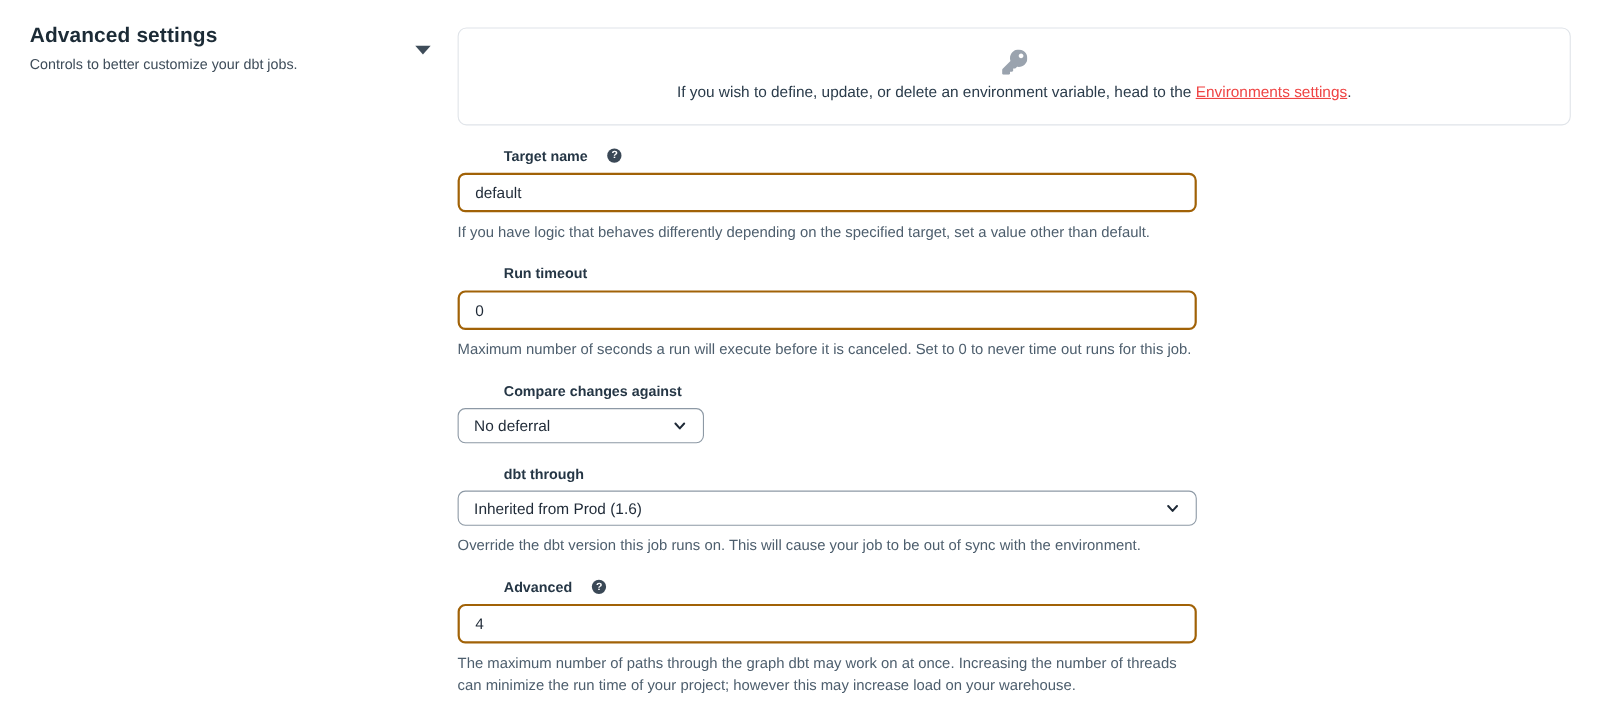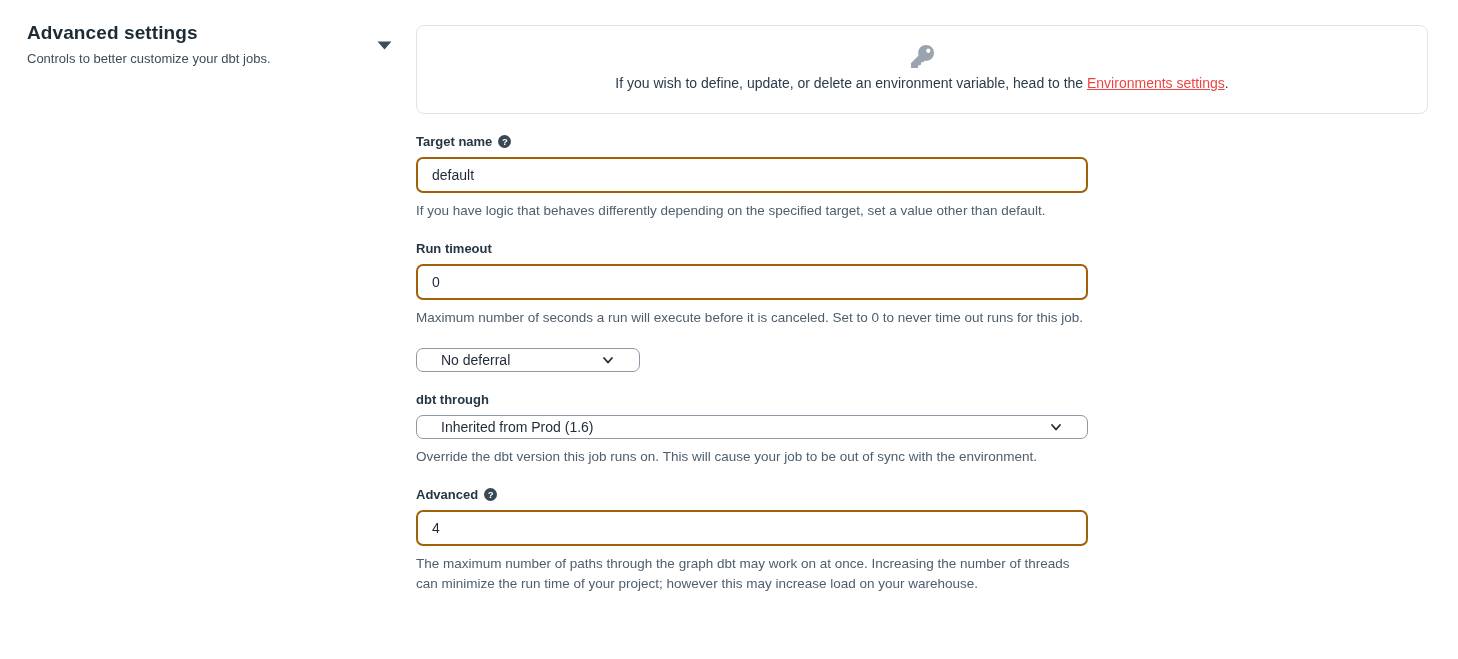--- a/index.html
+++ b/index.html
@@ -37,41 +37,41 @@
   }
   .env-banner .key-wrap { line-height: 0; }
   .env-title { margin-top: 7px; font-size: 15px; font-weight: 700; color: #1f2a37; }
   .env-msg { margin-top: 7px; font-size: 14px; color: #2a3b4a; }
   .env-link { color: #ef4444; text-decoration: underline; cursor: pointer; }
 
   
   .form { width: 672px; margin-top: 20px; }
   .field { margin-bottom: 20px; }
   .field-label-row {
-    display: flex; align-items: center; gap: 6px; margin-bottom: 8px;
+    display: flex; align-items: center; gap: 18px; margin-bottom: 8px; margin-left: 42px;
   }
   .field-label { font-size: 13px; font-weight: 700; color: #253645; }
   .help-icon {
     width: 13px; height: 13px; border-radius: 50%;
     background: #3a4856; color: #ffffff;
     font-size: 9.5px; font-weight: 700;
     display: inline-flex; align-items: center; justify-content: center;
     cursor: pointer; line-height: 1;
   }
   .text-input {
     width: 100%; height: 36px;
     border: 2px solid #a16207; border-radius: 7px;
     padding: 0 14px; font-size: 14px; color: #1f2a37;
     font-family: "Liberation Sans", sans-serif;
     background: #ffffff; outline: none;
   }
   .select-box {
-    height: 24px;
+    height: 32px;
     border: 1px solid #8d99a5; border-radius: 7px;
-    padding: 0 24px; font-size: 14px; color: #1f2a37;
+    padding: 0 14px; font-size: 14px; color: #1f2a37;
     display: flex; align-items: center; justify-content: space-between;
     background: #ffffff; cursor: pointer;
   }
   .select-box.small { width: 224px; }
   .select-box .chevron { line-height: 0; margin-left: 12px; }
   .helper-text {
     margin-top: 8px; font-size: 13.5px; line-height: 20px; color: #4d5e6d;
   }
 </style>
 </head>
@@ -117,20 +117,23 @@
 
       <div class="field">
         <div class="field-label-row">
           <span class="field-label">Run timeout</span>
         </div>
         <input class="text-input" type="text" value="0" style="">
         <div class="helper-text">Maximum number of seconds a run will execute before it is canceled. Set to 0 to never time out runs for this job.</div>
       </div>
 
       <div class="field">
+        <div class="field-label-row">
+          <span class="field-label">Compare changes against</span>
+        </div>
         <div class="select-box small">
           <span>No deferral</span>
           <span class="chevron">
             <svg width="14" height="14" viewBox="0 0 14 14">
                 <polyline points="3,5 7,9.5 11,5" fill="none" stroke="#1f2a37" stroke-width="1.8" stroke-linecap="round" stroke-linejoin="round"></polyline>
               </svg>
           </span>
         </div>
       </div>
 

